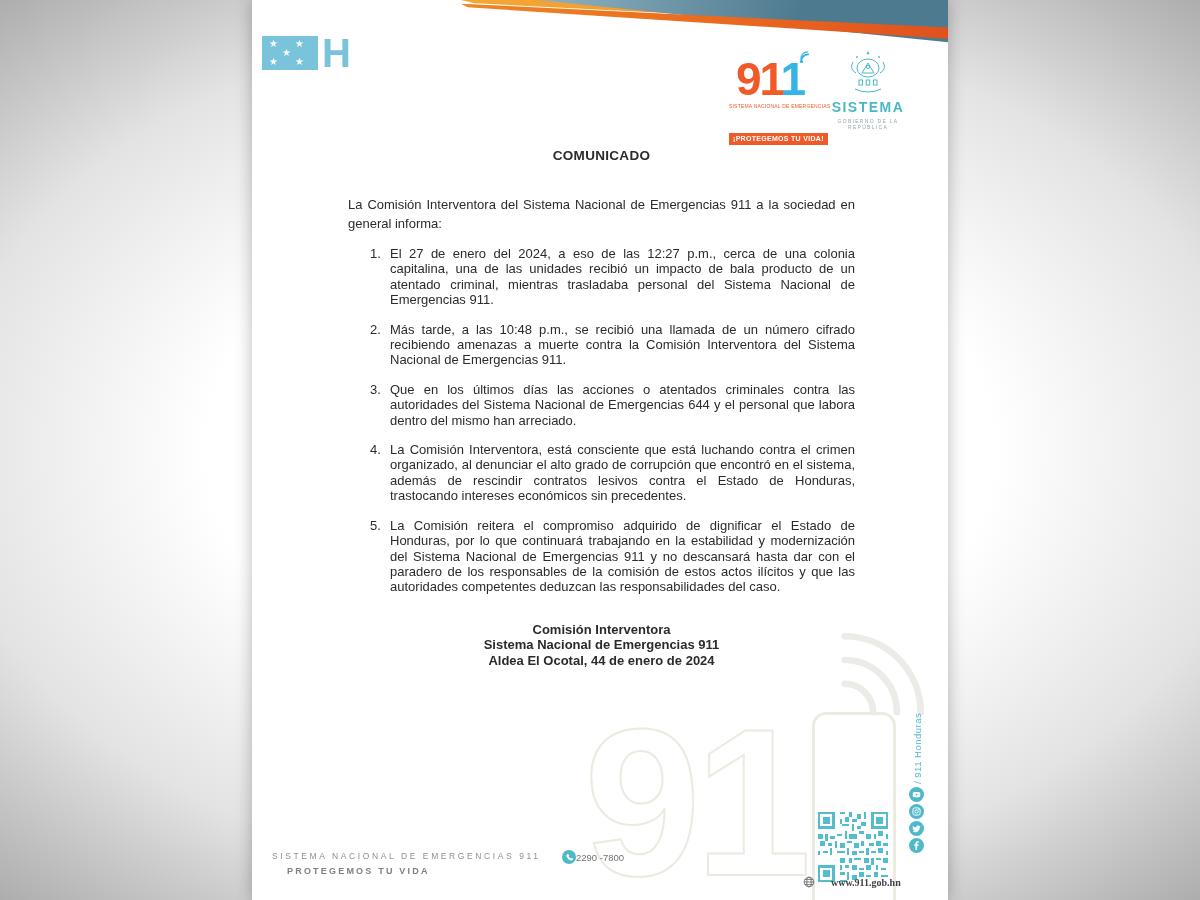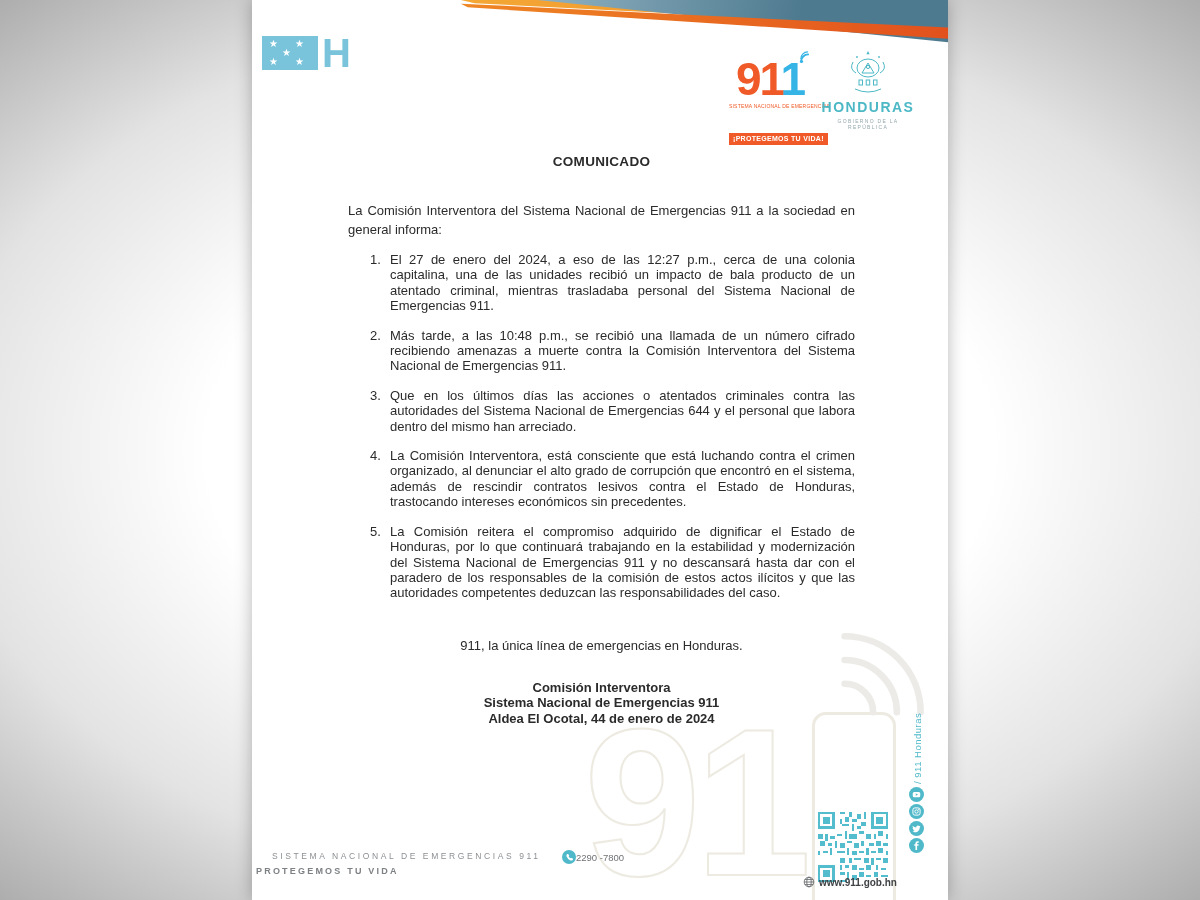--- a/index.html
+++ b/index.html
@@ -33,40 +33,40 @@
   .digits{font-weight:bold;font-size:46px;line-height:44px;letter-spacing:-2px;position:relative;display:inline-block;}
   .n91{color:#f05a28;} .n1{color:#35b4e5;}
   .wifi-small{position:absolute;right:-10px;top:-10px;}
   .tag911{font-size:5px;color:#f05a28;letter-spacing:.2px;white-space:nowrap;margin-top:2px;}
   .sloganbox{background:#f05a28;color:#fff;font-weight:bold;font-size:7px;padding:2.5px 4px;margin-top:3px;display:inline-block;letter-spacing:.3px;white-space:nowrap;}
   .crest-block{position:absolute;left:568px;top:50px;width:96px;text-align:center;z-index:3;}
   .honduras{font-size:14px;font-weight:bold;color:#4cb8c6;letter-spacing:1.5px;margin-top:1px;}
   .gob{font-size:5px;color:#93a7ad;letter-spacing:1.3px;margin-top:3px;}
   
   .content{position:absolute;left:96px;top:148px;width:507px;color:#2b2b2b;font-size:13px;z-index:3;}
-  .doc-title{text-align:center;font-size:13.5px;font-weight:bold;margin:6px;letter-spacing:.3px;}
+  .doc-title{text-align:center;font-size:13.5px;font-weight:bold;margin:0;letter-spacing:.3px;}
   .intro{margin-top:33px;text-align:justify;line-height:18.5px;}
   .items{margin-top:13px;}
   .item{display:flex;margin-left:22px;margin-bottom:14px;line-height:15.4px;}
   .item .num{width:20px;flex-shrink:0;}
   .item .txt{flex:1;text-align:justify;}
   .slogan-line{text-align:center;margin-top:37px;}
   .signature{text-align:center;font-weight:bold;margin-top:27px;line-height:15.5px;}
   
   .wm-digits{position:absolute;left:332px;top:698px;font-size:210px;font-weight:bold;line-height:1;color:transparent;-webkit-text-stroke:2px #edeae1;letter-spacing:-6px;z-index:1;}
   .wm-phone{position:absolute;left:560px;top:712px;width:78px;height:220px;border:3px solid #edeae1;border-radius:14px;z-index:1;}
   .wm-arcs{position:absolute;left:585px;top:622px;z-index:1;}
   
   .footer-org{position:absolute;left:20px;top:851px;font-size:8.5px;letter-spacing:2.6px;color:#8d9093;z-index:3;white-space:nowrap;}
-  .footer-tag{position:absolute;left:4px;top:866px;font-size:9px;font-weight:bold;letter-spacing:2.2px;color:#7e8184;z-index:3;}
+  .footer-tag{position:absolute;left:35px;top:866px;font-size:9px;font-weight:bold;letter-spacing:2.2px;color:#7e8184;z-index:3;}
   .phone-badge{position:absolute;left:310px;top:850px;display:flex;align-items:center;z-index:3;}
   .phone-circle{width:14px;height:14px;border-radius:50%;background:#4fb9ca;display:flex;align-items:center;justify-content:center;}
   .phone-num{font-size:9.5px;color:#6f7275;}
   .qr{position:absolute;left:566px;top:812px;width:70px;height:70px;z-index:3;}
-  .site{position:absolute;left:551px;top:876px;display:flex;align-items:center;gap:4px;font-size:10px;font-weight:bold;color:#3f4245;z-index:3;}
+  .site{position:absolute;left:551px;top:876px;display:flex;align-items:center;gap:16px;font-size:10px;font-weight:bold;color:#3f4245;z-index:3;font-family:Liberation Serif, serif;}
   .handle{position:absolute;left:660px;top:694px;height:90px;writing-mode:vertical-rl;transform:rotate(180deg);font-size:9.5px;color:#4fb9ca;letter-spacing:.5px;z-index:3;white-space:nowrap;}
   .socials{position:absolute;left:657px;top:787px;display:flex;flex-direction:column;gap:2px;z-index:3;}
   .sicon{width:15px;height:15px;border-radius:50%;background:#4fb9ca;display:flex;align-items:center;justify-content:center;}
 </style>
 </head>
 <body>
 
 <div class="page">
 
   <div class="ribbon">
@@ -110,21 +110,21 @@
         <path d="M14 23 L20 13 L26 23 Z"></path>
         <circle cx="20" cy="17" r="1.6"></circle>
         <path d="M5 12 q-4 7 3 11"></path>
         <path d="M35 12 q4 7 -3 11"></path>
         <rect x="11" y="30" width="3.5" height="5"></rect>
         <rect x="18.2" y="30" width="3.5" height="5"></rect>
         <rect x="25.5" y="30" width="3.5" height="5"></rect>
         <path d="M7 39 q13 6 26 0"></path>
       </g>
     </svg>
-    <div class="honduras">HONDURAS</div>
+    <div class="honduras">SISTEMA</div>
     <div class="gob">GOBIERNO DE LA REPÚBLICA</div>
   </div>
 
   <div class="wm-digits">91</div>
   <div class="wm-phone"></div>
   <svg class="wm-arcs" width="95" height="95" viewBox="0 0 95 95">
     <g fill="none" stroke="#ecebe7" stroke-width="7" stroke-linecap="round">
       <path d="M8 15 A80 80 0 0 1 88 95" transform="scale(.95)"></path>
       <path d="M8 40 A55 55 0 0 1 63 95" transform="scale(.95)"></path>
       <path d="M8 65 A30 30 0 0 1 38 95" transform="scale(.95)"></path>
@@ -149,21 +149,20 @@
       </div>
       <div class="item">
         <span class="num">4.</span>
         <span class="txt">La Comisión Interventora, está consciente que está luchando contra el crimen organizado, al denunciar el alto grado de corrupción que encontró en el sistema, además de rescindir contratos lesivos contra el Estado de Honduras, trastocando intereses económicos sin precedentes.</span>
       </div>
       <div class="item">
         <span class="num">5.</span>
         <span class="txt">La Comisión reitera el compromiso adquirido de dignificar el Estado de Honduras, por lo que continuará trabajando en la estabilidad y modernización del Sistema Nacional de Emergencias 911 y no descansará hasta dar con el paradero de los responsables de la comisión de estos actos ilícitos y que las autoridades competentes deduzcan las responsabilidades del caso.</span>
       </div>
     </div>
-    <p class="slogan-line">911, la única línea de emergencias en Honduras.</p>
     <div class="signature">
       <div>Comisión Interventora</div>
       <div>Sistema Nacional de Emergencias 911</div>
       <div>Aldea El Ocotal, 44 de enero de 2024</div>
     </div>
   </div>
 
   <div class="footer-org">SISTEMA NACIONAL DE EMERGENCIAS 911</div>
   <div class="footer-tag">PROTEGEMOS TU VIDA</div>
 

